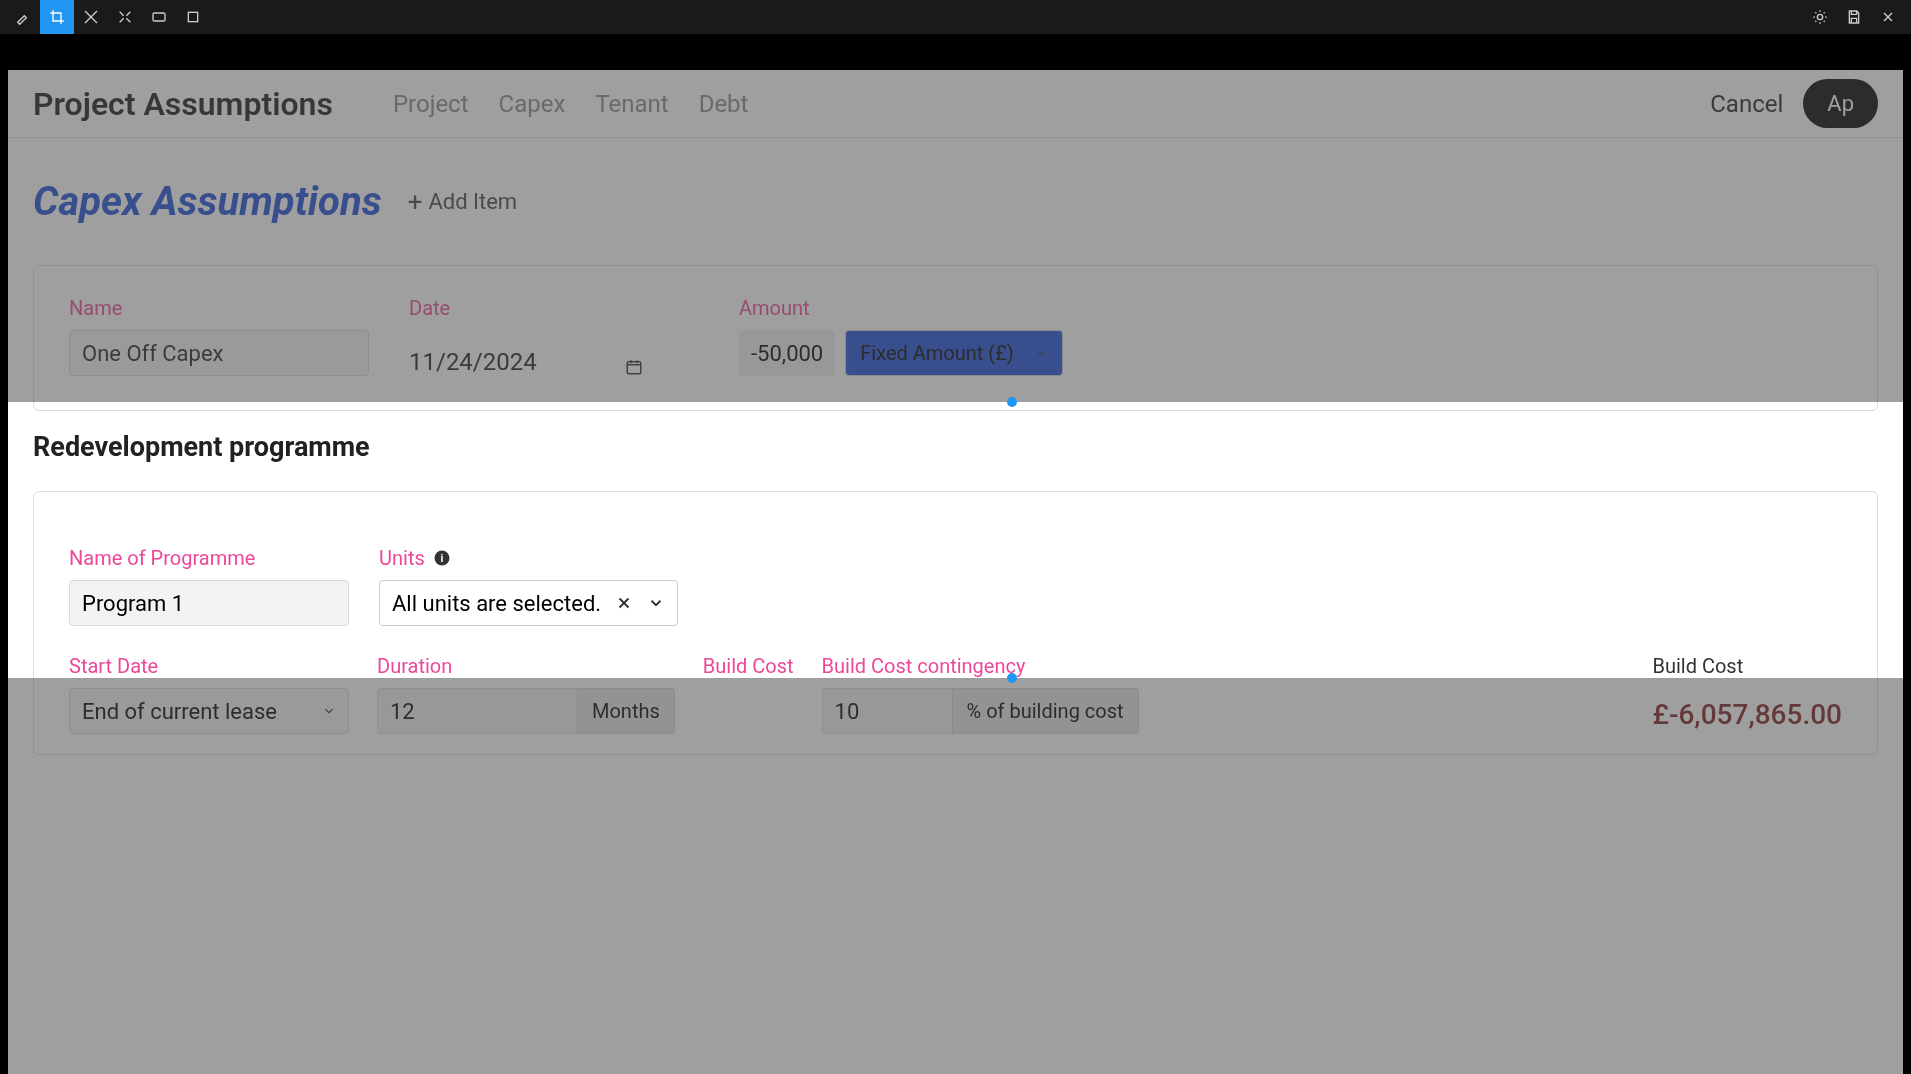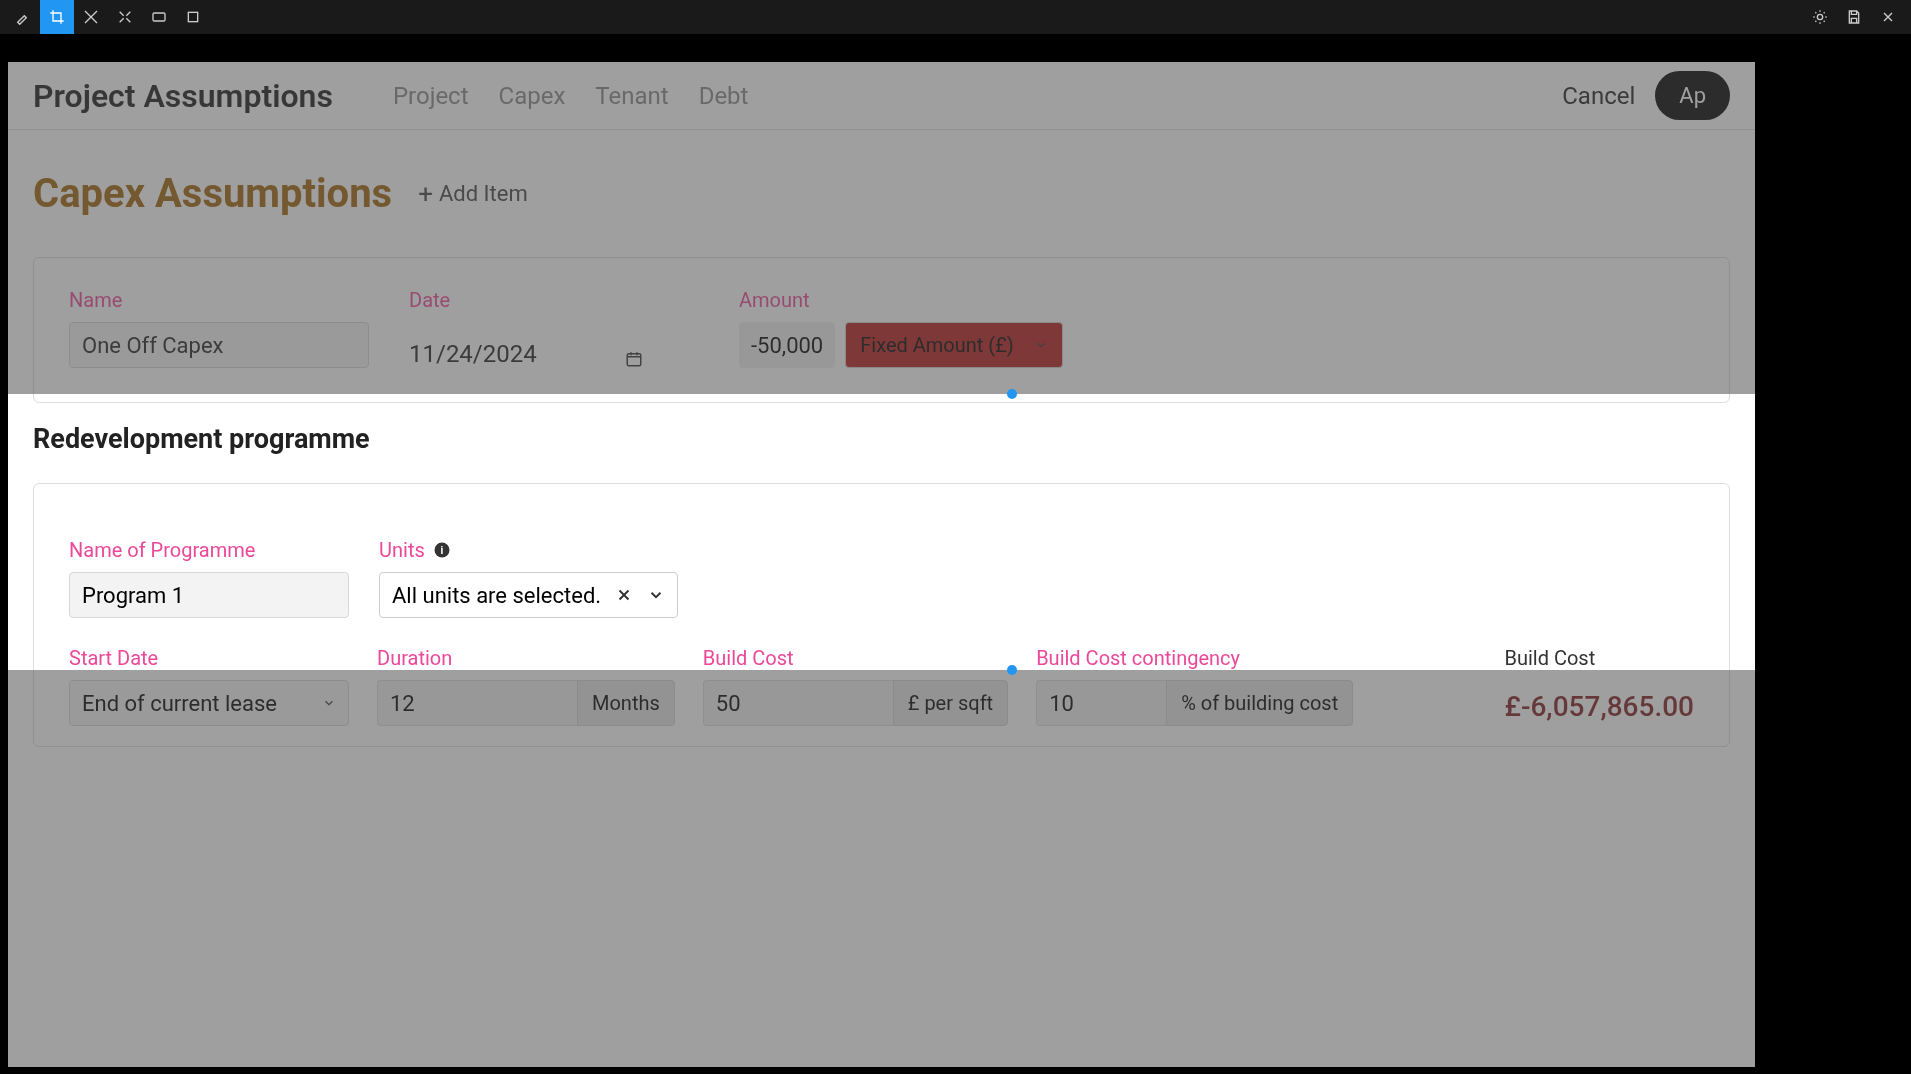--- a/index.html
+++ b/index.html
@@ -5,21 +5,21 @@
     * { margin: 0; padding: 0; box-sizing: border-box; font-family: -apple-system, BlinkMacSystemFont, "Segoe UI", Roboto, sans-serif; }
     body { background: #000; width: 1911px; height: 1074px; overflow: hidden; position: relative; }
     
     
     .top-toolbar { height: 34px; background: #1a1a1a; display: flex; align-items: center; padding: 0 6px; }
     .toolbar-left { display: flex; gap: 0; }
     .tb-btn { width: 34px; height: 34px; display: flex; align-items: center; justify-content: center; cursor: pointer; color: #ccc; }
     .tb-btn.active { background: #2196f3; color: #fff; }
     .toolbar-right { margin-left: auto; display: flex; }
     .tb-btn svg { width: 16px; height: 16px; }
-    .embedded { position: absolute; top: 62px; left: 8px; width: 1747px; height: 1005px; background: #fff; overflow: hidden; }
+    .embedded { position: absolute; top: 70px; left: 8px; width: 1895px; height: 1005px; background: #fff; overflow: hidden; }
     
     
     .dim-overlay { position: absolute; background: rgba(80,80,80,0.55); pointer-events: none; }
     .dim-top { top: 0; left: 0; right: 0; height: 332px; }
     .dim-bottom { top: 608px; left: 0; right: 0; bottom: 0; }
     
     
     .crop-handle { position: absolute; width: 10px; height: 10px; background: #2196f3; border-radius: 50%; z-index: 100; }
     
     
@@ -27,38 +27,38 @@
     .app-title { font-size: 32px; font-weight: 600; color: #1a1a1a; }
     .tabs { display: flex; gap: 30px; margin-left: 60px; }
     .tab { font-size: 24px; color: #888; cursor: pointer; }
     .actions { margin-left: auto; display: flex; align-items: center; gap: 20px; }
     .cancel-btn { font-size: 24px; color: #222; background: none; border: none; cursor: pointer; }
     .apply-btn { background: #000; color: #fff; border: none; border-radius: 999px; padding: 12px 24px; font-size: 22px; cursor: pointer; }
     
     
     .section { padding: 40px 25px 10px; }
     .section-head { display: flex; align-items: center; gap: 18px; }
-    .section-title { font-size: 40px; font-weight: 700; color: #a16207; }
+    .section-title { font-size: 40px; font-weight: 700; color: #1d4ed8; font-style: italic; }
     .add-btn { display: flex; align-items: center; gap: 6px; font-size: 22px; color: #444; background: none; border: none; cursor: pointer; padding: 4px 8px; }
     .add-btn .plus { font-size: 26px; }
     
     
     .card { border: 1px solid #ddd; border-radius: 6px; margin: 30px 25px 0; padding: 30px 35px 34px; }
     .row { display: flex; gap: 40px; flex-wrap: wrap; }
     .field { display: flex; flex-direction: column; gap: 10px; }
     .field-label { font-size: 20px; color: #ec4899; display: flex; align-items: center; gap: 8px; }
     .field-name { width: 300px; }
     .field-date { width: 290px; }
     .field-amount { width: 400px; display:flex; flex-direction:column; }
     .input-text { height: 46px; border: 1px solid #d8d8d8; border-radius: 4px; padding: 0 12px; font-size: 22px; color: #222; background: #f3f3f3; }
     .date-wrap { display: flex; align-items: flex-end; height: 46px; border: none; font-size: 24px; color: #222; gap: 88px; }
     .cal-icon { width: 18px; height: 18px; }
     .amount-row { display:flex; align-items:center; gap:10px; }
     .amount-val { height:46px; padding:0 12px; background:#f0f0f0; border-radius:4px; display:flex; align-items:center; font-size:22px; min-width:90px; }
-    .select-box { height:46px; background:#b91c1c; border:1px solid #d0d0d0; border-radius:4px; padding:0 14px; display:flex; align-items:center; gap:20px; font-size:20px; cursor:pointer; }
+    .select-box { height:46px; background:#1d4ed8; border:1px solid #d0d0d0; border-radius:4px; padding:0 14px; display:flex; align-items:center; gap:20px; font-size:20px; cursor:pointer; }
     .chev { width:14px; height:14px; }
     
     
     .highlight-section { position: relative; background: #fff; padding: 20px 25px 24px; }
     .highlight-title { font-size: 27px; font-weight: 700; color: #222; margin-bottom: 6px; }
     .hcard { border: 1px solid #ddd; border-radius: 6px; padding: 28px 35px 20px; margin-top: 28px; }
     .hrow1 { display: flex; gap: 30px; align-items:flex-start;margin-top:26px; }
     .hrow2 { display: flex; gap: 28px; margin-top: 28px; align-items:flex-start; }
     .units-box { height:46px; border:1px solid #ccc; border-radius:4px; padding:0 12px; display:flex; align-items:center; gap:14px; font-size:22px; min-width: 280px; }
     .x-icon, .chev2 { width:18px; height:18px; cursor:pointer; }
@@ -239,24 +239,20 @@
         </div>
         <div class="field">
           <div class="field-label">Duration</div>
           <div class="dur-wrap">
             <input class="dur-input" value="12" style="">
             <div class="dur-unit">Months</div>
           </div>
         </div>
         <div class="field">
           <div class="field-label">Build Cost</div>
-          <div class="bc-wrap">
-            <input class="bc-input" value="50" style="">
-            <div class="bc-unit">£ per sqft</div>
-          </div>
         </div>
         <div class="field">
           <div class="field-label">Build Cost contingency</div>
           <div class="cont-wrap">
             <input class="cont-input" value="10" style="">
             <div class="cont-unit">% of building cost</div>
           </div>
         </div>
         <div class="field" style="margin-left:auto;">
           <div class="bc-total-label">Build Cost</div>

